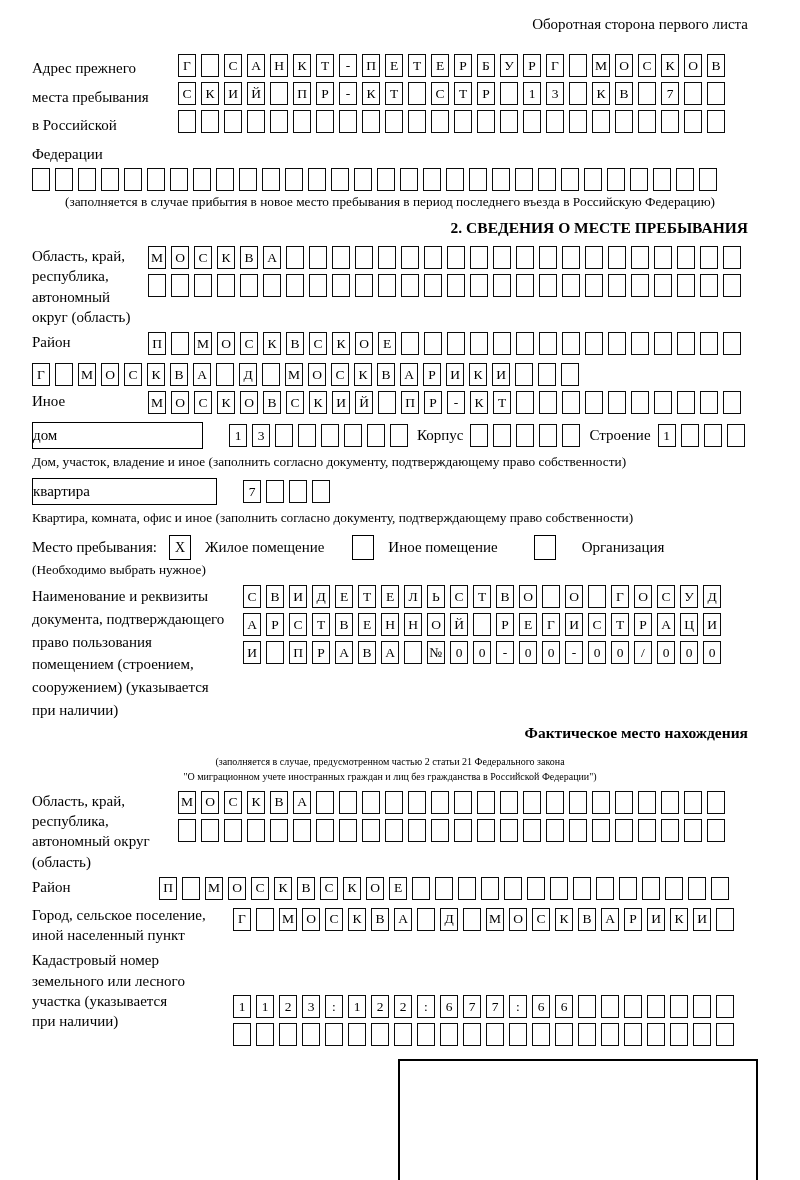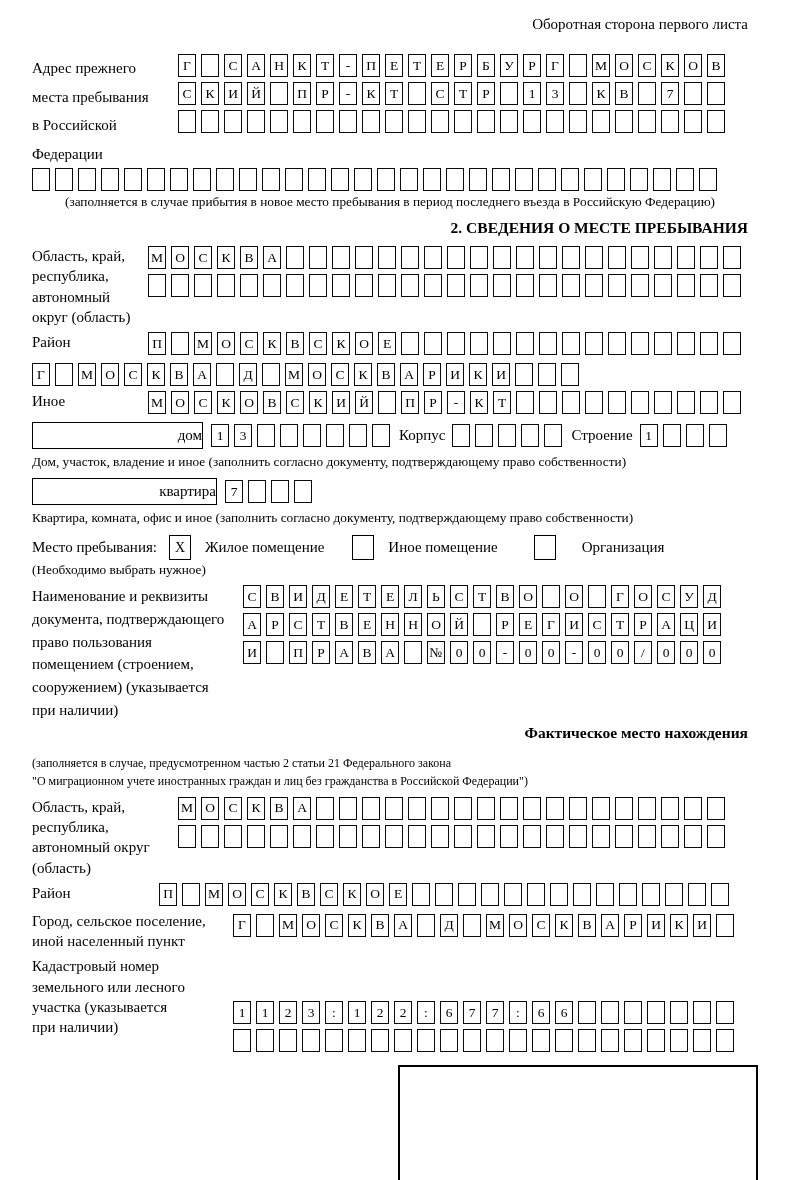--- a/index.html
+++ b/index.html
@@ -33,36 +33,36 @@
 
   .caption { font-size: 13.3px; }
   .cap-center { text-align: center; }
   .mt3 { margin-top: 3px; } .mt5 { margin-top: 5px; } .mt7 { margin-top: 7px; } .mt10 { margin-top: 10px; }
 
   .sec-title { font-weight: bold; text-align: right; font-size: 15.5px; margin-top: 9px; margin-bottom: 9px; }
 
   .domrow { display: flex; align-items: center; margin-top: 8px; }
   .widebox {
     height: 27px; border: 1.8px solid #000;
-    display: flex; align-items: center; justify-content: flex-end;
-    font-size: 15px; flex: none; margin-right: 8px;
+    display: flex; align-items: center; justify-content: flex-start;
+    font-size: 15px; flex: none; margin-right: 26px;
   }
   .dom-box { width: 171px; }
   .kv-box  { width: 185px; }
   .inline-lbl { font-size: 15px; margin: 0 7px 0 4px; flex: none; }
 
   .mesto { display: flex; align-items: center; font-size: 15px; margin-top: 9px; }
   .checkbox {
     width: 22px; height: 25px; border: 1.7px solid #000; flex: none;
     display: flex; align-items: center; justify-content: center; font-size: 14px;
     margin: 0 14px 0 12px;
   }
   .select-note { font-size: 13.3px; margin-top: 2px; }
 
-  .fact-cap { font-size: 12px; line-height: 1.5; }
+  .fact-cap { text-align: center; font-size: 10px; line-height: 1.5; }
 
   .kadastr-rows { margin-top: 45px; }
 
   .stamp-box {
     width: 360px; height: 175px; border: 2px solid #000;
     margin-left: 366px; margin-top: 8px;
   }
 </style>
 </head>
 <body>

